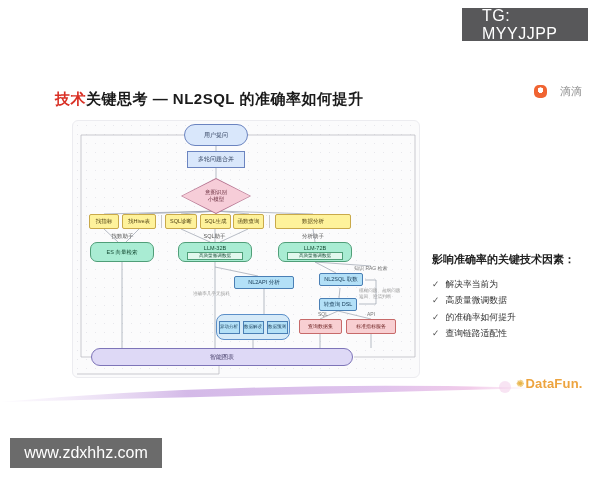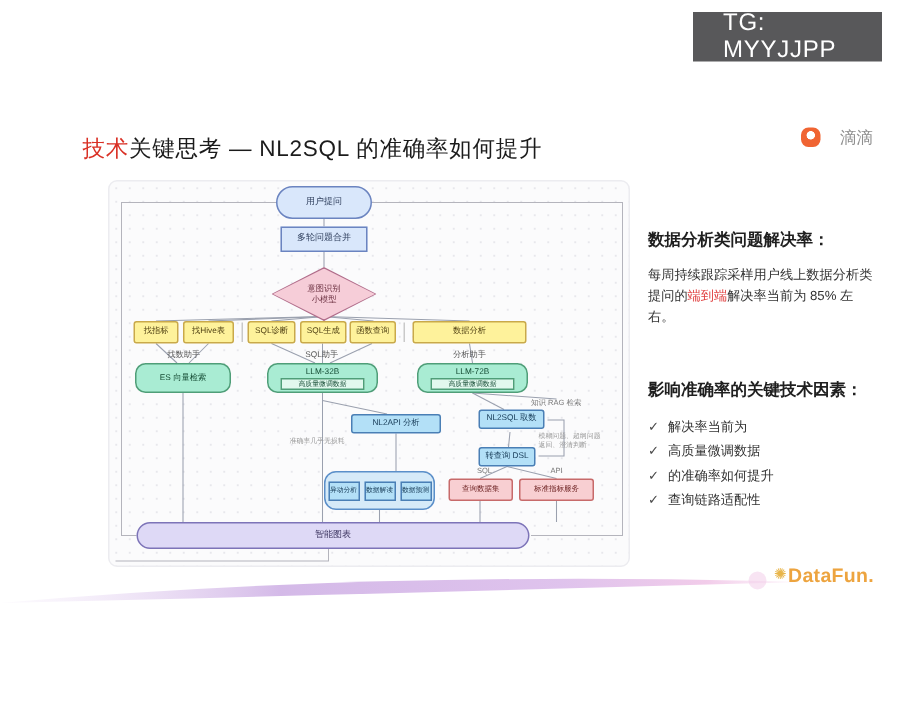--- a/index.html
+++ b/index.html
@@ -6,21 +6,21 @@
   html,body { width:600px; height:480px; background:#fff; font-family:"Liberation Sans","DejaVu Sans",sans-serif; }
   .page { position:relative; width:600px; height:480px; background:#fff; overflow:hidden; }
 
   
   .badge-top { position:absolute; left:462px; top:8px; width:126px; height:33px; background:#58585a;
     color:#fff; font-size:16px; display:flex; align-items:center; justify-content:center; letter-spacing:.5px;padding-left:20px; }
   .badge-bottom { position:absolute; left:10px; top:438px; width:152px; height:30px; background:#6b6b6b;
     color:#fff; font-size:16px; display:flex; align-items:center; justify-content:center; }
 
   
-  .title { position:absolute; left:55px; top:90px; font-size:15px; font-weight:normal; color:#1b1b1b; letter-spacing:.5px; }
+  .title { position:absolute; left:55px; top:90px; font-size:15px; font-weight:bold; color:#1b1b1b; letter-spacing:.5px; }
   .title .hl { color:#d93025; }
 
   
   .brand { position:absolute; left:534px; top:84px; display:flex; align-items:center; gap:13px; }
   .didi-icon { width:13px; height:13px; border-radius:38%;
     background:radial-gradient(circle at 50% 40%, #ffffff 0 2.6px, #f06432 3px); display:inline-block; }
   .brand-name { font-size:11px; color:#8f8f8f; }
 
   
   .panel { position:absolute; left:72px; top:120px; width:348px; height:258px; background:#fbfbfc;
@@ -66,20 +66,21 @@
   .datafun { position:absolute; left:516px; top:376px; display:flex; align-items:center; gap:1px; }
   .datafun .sun { font-size:10px; color:#e8b54a; }
   .datafun .df-text { font-size:13px; font-weight:bold; color:#eda43f; letter-spacing:.2px; }
 </style>
 </head>
 <body>
 
 <div class="page">
 
   <div class="badge-top">TG: MYYJJPP</div>
+  <div class="badge-bottom">www.zdxhhz.com</div>
 
   <div class="title">
     <span class="hl">技术</span><span>关键思考 —  NL2SQL 的准确率如何提升</span>
   </div>
 
   <div class="brand">
     <span class="didi-icon"></span>
     <span class="brand-name">滴滴</span>
   </div>
 
@@ -176,26 +177,20 @@
       <div class="mini">数据解读</div>
       <div class="mini">数据预测</div>
     </div>
 
     <div class="node pink" style="left:226px;width:43px;">查询数据集</div>
     <div class="node pink" style="left:273px;width:50px;">标准指标服务</div>
 
     <div class="node bar">智能图表</div>
   </div>
 
-  <div class="rp">
-    <div class="rp-h">数据分析类问题解决率：</div>
-    <div class="rp-body">
-      <span>每周持续跟踪采样用户线上数据分析类提问的</span><span class="em">端到端</span><span>解决率当前为 85% 左右。</span>
-    </div>
-  </div>
 
   <div class="rp2">
     <div class="rp-h">影响准确率的关键技术因素：</div>
     <div class="bullets">
       <div class="bullet">
         <span class="chk">✓</span>
         <span>解决率当前为</span>
       </div>
       <div class="bullet">
         <span class="chk">✓</span>

